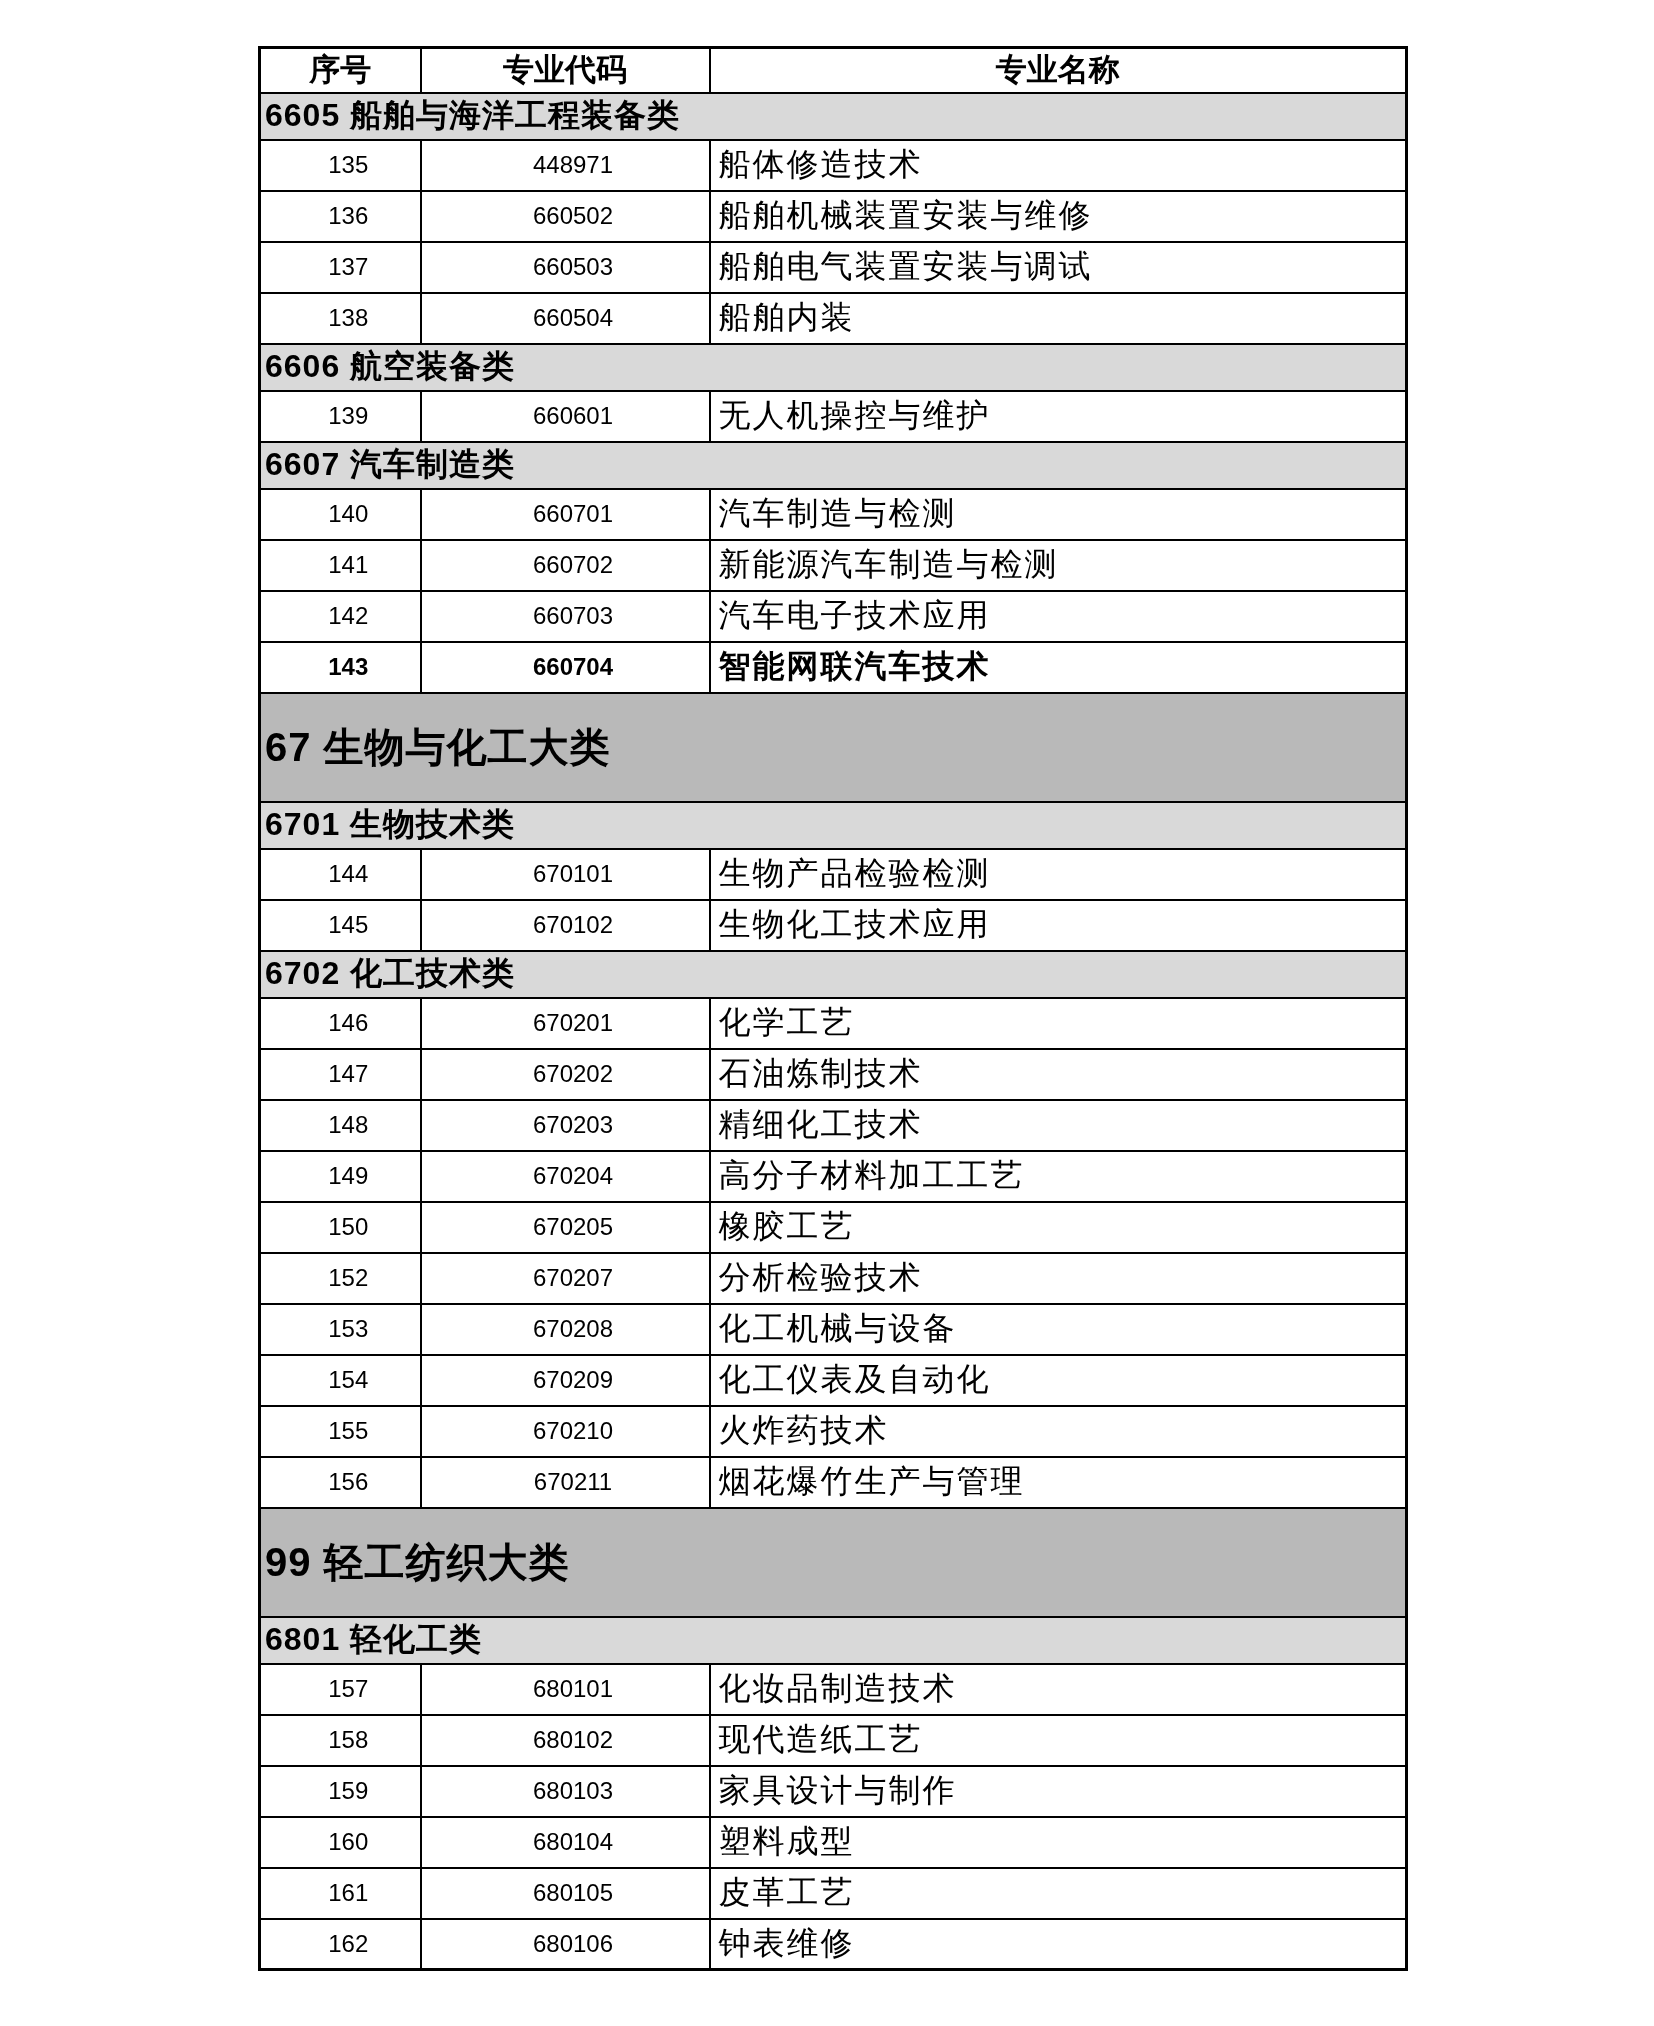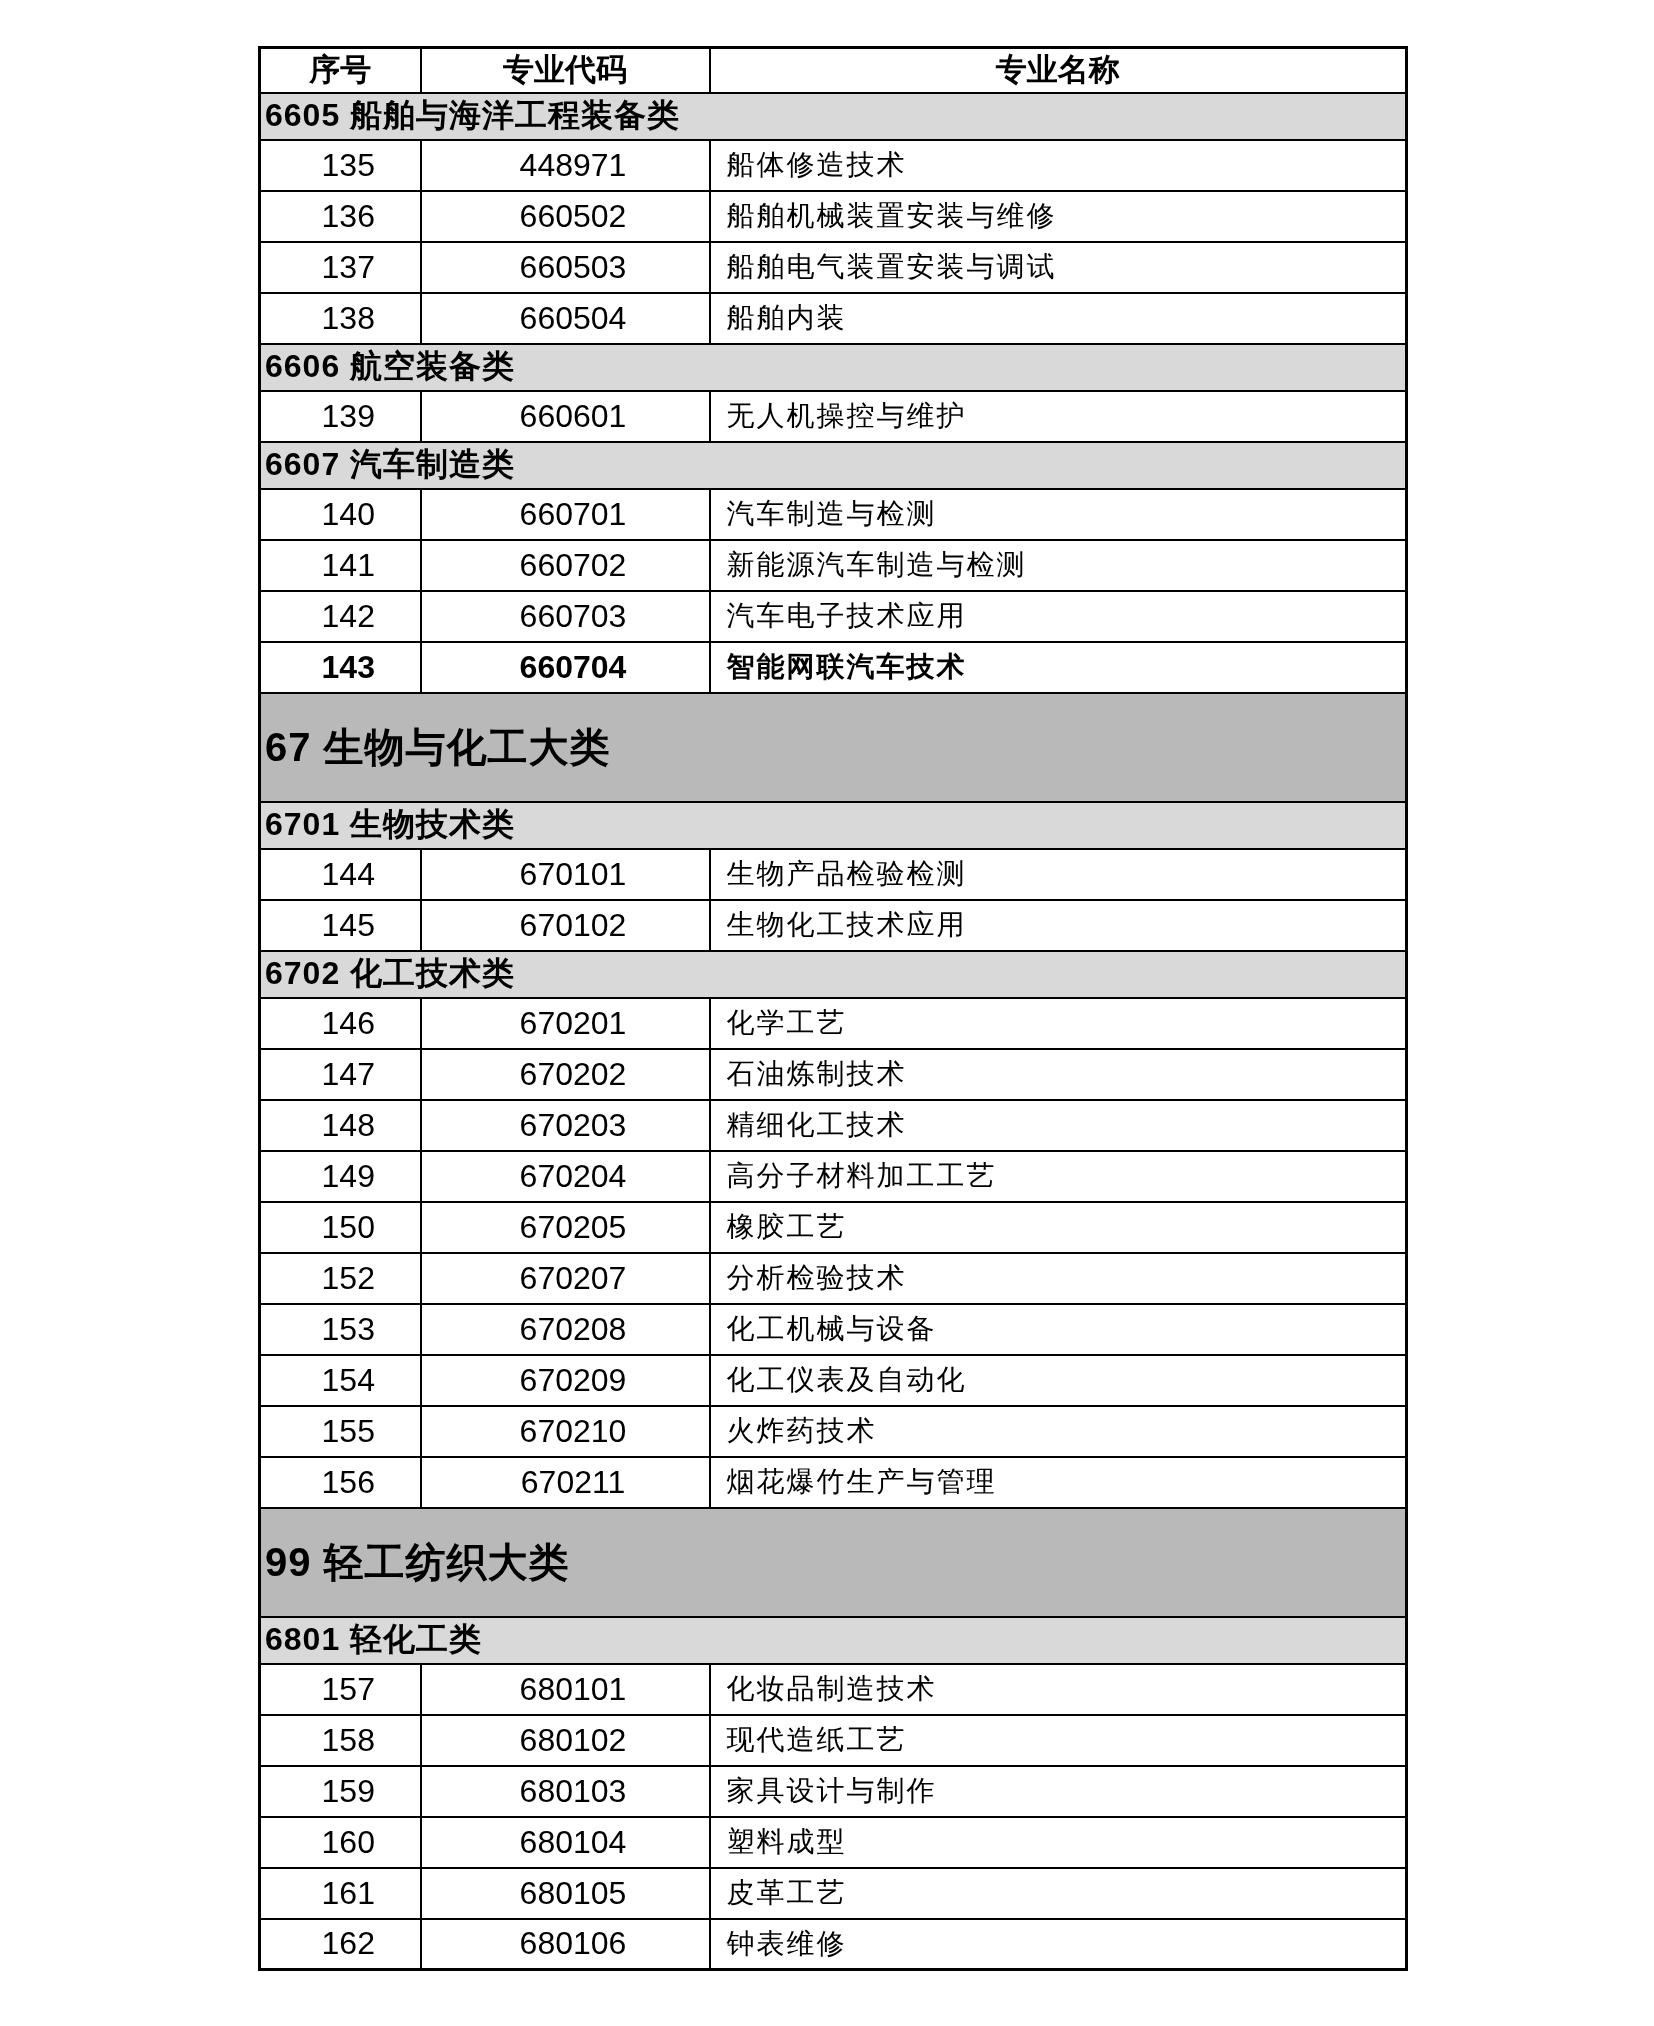--- a/index.html
+++ b/index.html
@@ -34,28 +34,28 @@
   thead tr { height: 45px; }
   thead th {
     font-size: 31px;
     font-weight: bold;
     text-align: center;
     font-family: "Liberation Sans", sans-serif;
   }
   tr.data { height: 51px; }
   td.seq, td.code {
     text-align: center;
-    font-size: 32px;
+    font-size: 24px;
     font-family: "Liberation Sans", sans-serif;
     padding-left: 16px;
   }
   td.name {
     text-align: left;
-    padding-left: 16px;
-    font-size: 28px;
+    padding-left: 8px;
+    font-size: 32px;
     letter-spacing: 2px;
     font-family: "DejaVu Serif", serif;
   }
   tr.bold td { font-weight: bold; }
   tr.section { height: 47px; margin-top: 8px; }
   tr.section td {
     background: #d9d9d9;
     font-weight: bold;
     font-size: 32px;
     padding-left: 4px;

